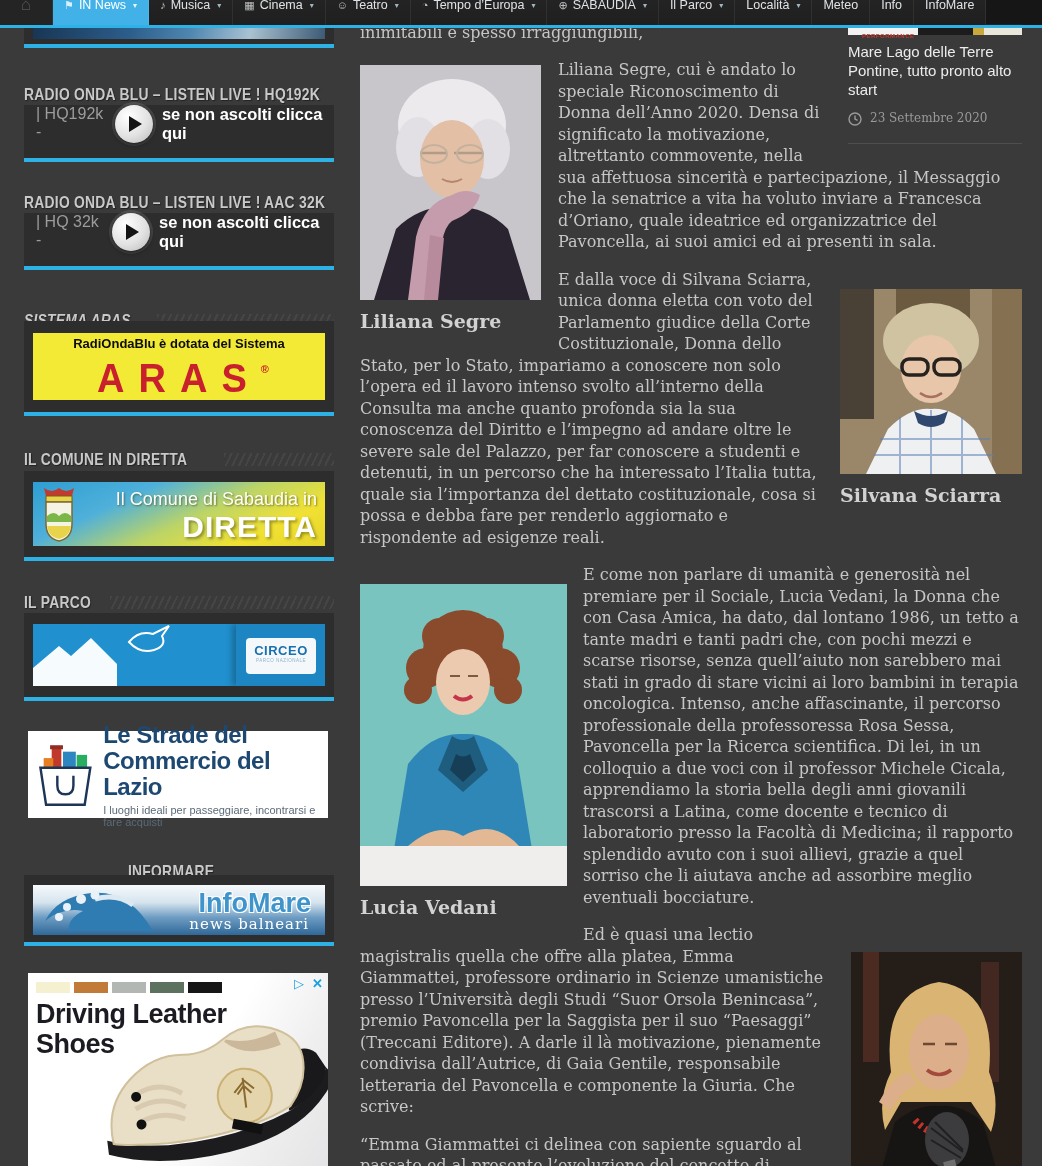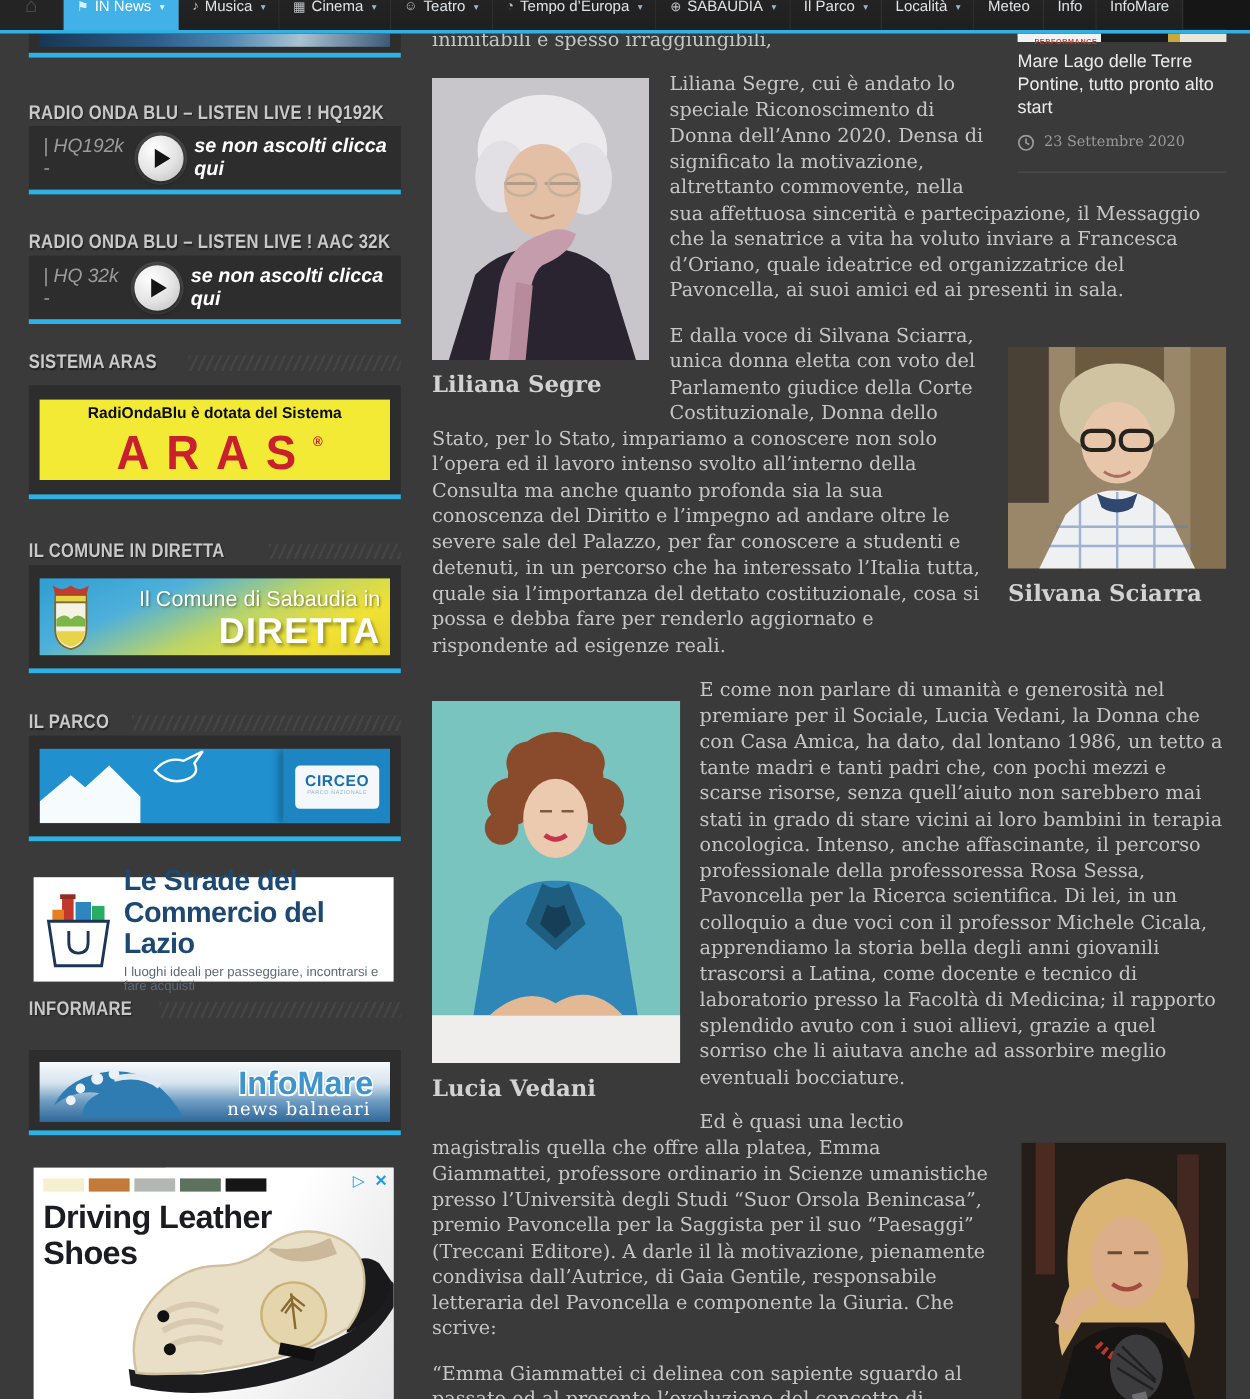--- a/index.html
+++ b/index.html
@@ -31,21 +31,21 @@
     color:#c9c9c9;font-size:16.5px;font-weight:bold;text-transform:uppercase;white-space:nowrap;
     transform:scaleX(0.84);transform-origin:left center;text-shadow:1px 1px 1px #222;letter-spacing:.3px;
   }
   .sb-h .stripes{flex:1;height:13px;margin-left:6px;
     background:repeating-linear-gradient(115deg,#454545 0 2px,rgba(0,0,0,0) 2px 6px);}
   .sb-box{position:absolute;left:0;width:310px;background:#2d2d2d;border-bottom:4px solid #2eb2e6;box-sizing:border-box;}
   
   .w-cut{top:-34px;height:82px;padding:9px;}
   .w-cut .img{width:292px;height:64px;background:linear-gradient(100deg,#16324f 0%,#2c5d8a 35%,#4e86b0 55%,#a9c2d2 75%,#3c5a74 100%);}
   
-  .listen{height:53px;display:flex;align-items:center;padding-left:12px;font-style:italic;}
+  .listen{height:53px;display:flex;align-items:flex-start;padding-left:12px;}
   .listen .prefix{color:#9c9c9c;font-size:16px;}
   .play{
     width:38px;height:38px;border-radius:50%;margin:0 9px;flex:0 0 auto;cursor:pointer;
     background:radial-gradient(circle at 35% 30%,#ffffff,#e2e2e2 55%,#b9b9b9);
     box-shadow:0 2px 4px rgba(0,0,0,.55),0 0 0 3px rgba(255,255,255,.12);
     display:flex;align-items:center;justify-content:center;
   }
   .play .tri{width:0;height:0;border-left:13px solid #141414;border-top:8px solid transparent;border-bottom:8px solid transparent;margin-left:3px;}
   .listen .cta{color:#fff;font-weight:bold;font-size:16.5px;cursor:pointer;}
   
@@ -246,21 +246,21 @@
     <span class="stripes"></span>
   </div>
   <div class="sb-box listen" style="top:213px;height:57px;">
     <span class="prefix">| HQ 32k -</span>
     <span class="play">
         <span class="tri"></span>
       </span>
     <span class="cta">se non ascolti clicca qui</span>
   </div>
 
-  <div class="sb-h" style="top:292px;">
+  <div class="sb-h" style="top:310px;font-style:italic;">
     <span class="t">SISTEMA ARAS</span>
     <span class="stripes"></span>
   </div>
   <div class="sb-box" style="top:321px;height:95px;">
     <div class="aras">
       <div class="l1">RadiOndaBlu è dotata del Sistema</div>
       <div class="logo"><span>ARAS</span><span class="reg">®</span></div>
     </div>
   </div>
 
@@ -311,21 +311,21 @@
       <path d="M8 30 H70 L63 76 H15 Z" fill="#ffffff" stroke="#1d3557" stroke-width="3"></path>
       <path d="M29 40 v12 q0 11 10 11 q10 0 10 -11 v-12" fill="none" stroke="#1d3557" stroke-width="3"></path>
     </svg>
     <div class="txt">
       <div class="l">Le Strade del</div>
       <div class="l">Commercio del Lazio</div>
       <div class="s">I luoghi ideali per passeggiare, incontrarsi e fare acquisti</div>
     </div>
   </div>
 
-  <div class="sb-h" style="top:831px;">
+  <div class="sb-h" style="top:862px;flex-direction:column;">
     <span class="t">INFORMARE</span>
     <span class="stripes"></span>
   </div>
   <div class="sb-box" style="top:875px;height:71px;">
     <div class="informare">
       <svg width="120" height="50" viewBox="0 0 120 50" style="position:absolute;left:4px;top:0;">
         <path d="M116 46 Q92 4 54 8 Q20 12 8 36 Q26 22 46 26 Q30 34 32 46 Z" fill="#2f7cb3"></path>
         <path d="M96 20 q-16 -12 -38 -6" stroke="#dce9f2" stroke-width="5" fill="none"></path>
         <circle cx="44" cy="14" r="5" fill="#e9f2f8"></circle>
           <circle cx="30" cy="22" r="4" fill="#e9f2f8"></circle>

